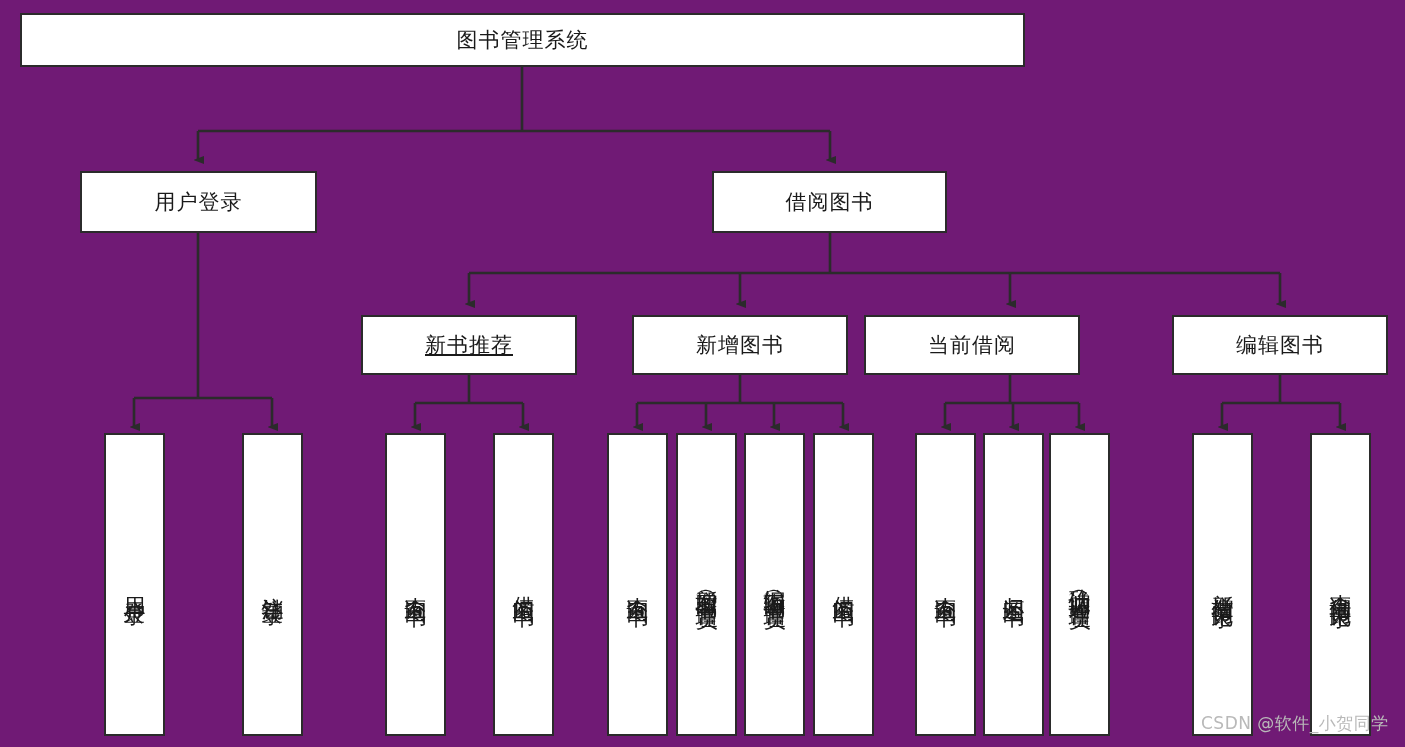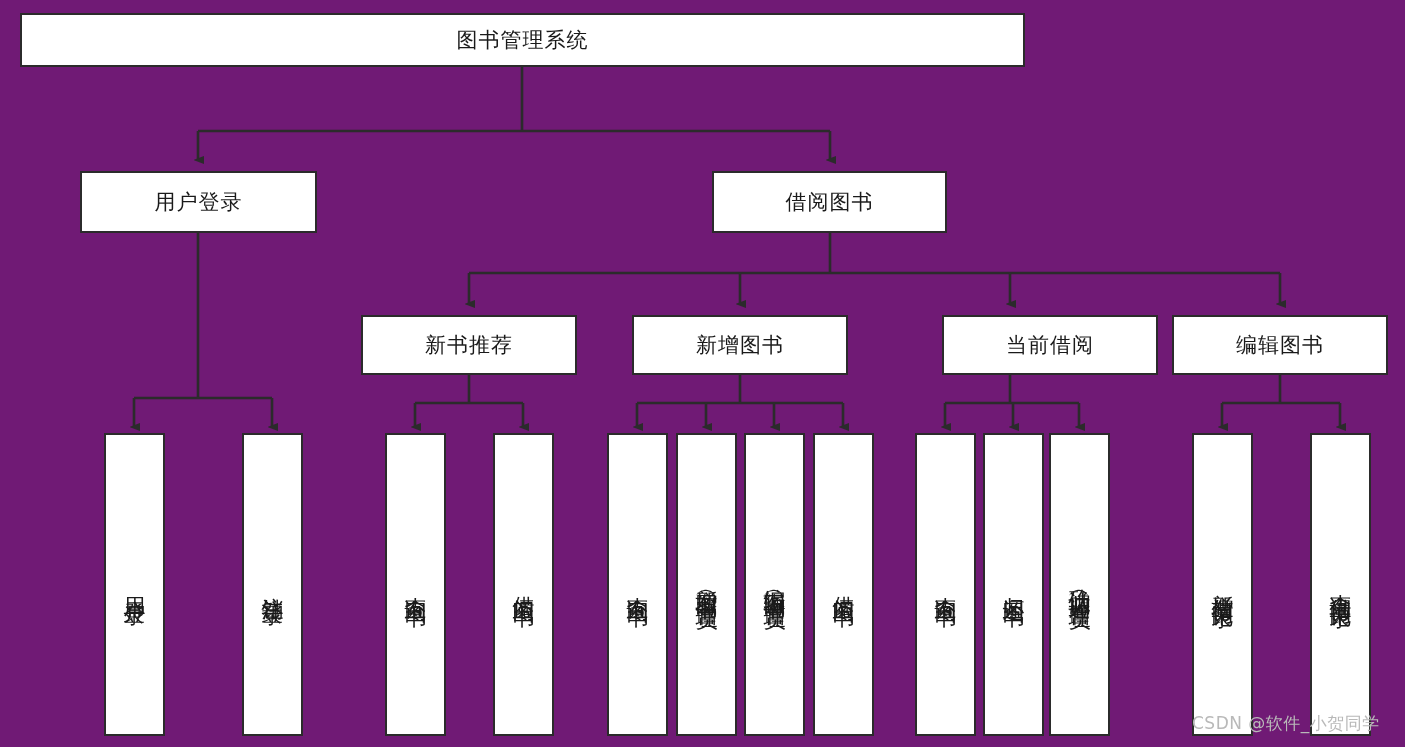--- a/index.html
+++ b/index.html
@@ -53,20 +53,21 @@
     text-align: center;
   }
   .watermark {
     position: absolute;
     left: 1192px;
     top: 712px;
     font-size: 17px;
     color: #b9b9b9;
     white-space: nowrap;
     letter-spacing: 0.5px;
+    padding-left: 9px;
   }
 </style>
 </head>
 <body>
 
 <div id="canvas">
 
   <svg class="edges" viewBox="0 0 1405 747" xmlns="http://www.w3.org/2000/svg">
     <defs>
       <marker id="arrow" markerWidth="10" markerHeight="10" refX="4" refY="6" orient="auto" markerUnits="userSpaceOnUse">
@@ -121,27 +122,27 @@
     <span>图书管理系统</span>
   </div>
 
   <div class="node node-h" style="left:80px; top:171px; width:237px; height:62px;">
     <span>用户登录</span>
   </div>
   <div class="node node-h" style="left:712px; top:171px; width:235px; height:62px;">
     <span>借阅图书</span>
   </div>
 
-  <div class="node node-h" style="left:361px; top:315px; width:216px; height:60px;">
+  <div class="node node-h" style="left:361px; top:315px; width:216px; height:60px;text-decoration:underline;">
     <span>新书推荐</span>
   </div>
   <div class="node node-h" style="left:632px; top:315px; width:216px; height:60px;">
     <span>新增图书</span>
   </div>
-  <div class="node node-h" style="left:942px; top:315px; width:216px; height:60px;">
+  <div class="node node-h" style="left:864px; top:315px; width:216px; height:60px;">
     <span>当前借阅</span>
   </div>
   <div class="node node-h" style="left:1172px; top:315px; width:216px; height:60px;">
     <span>编辑图书</span>
   </div>
 
   <div class="node node-v" style="left:104px; top:433px; width:61px; height:303px;">
     <span>用户登录</span>
   </div>
   <div class="node node-v" style="left:242px; top:433px; width:61px; height:303px;">

